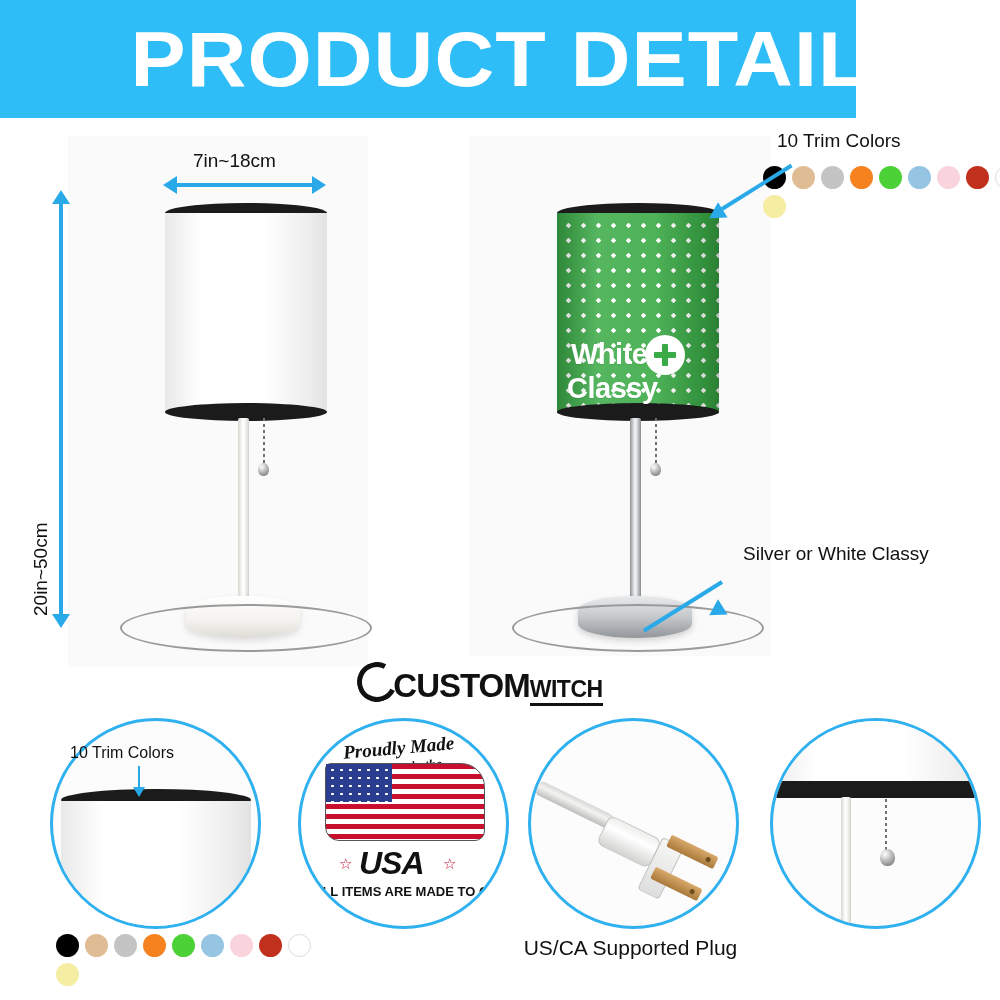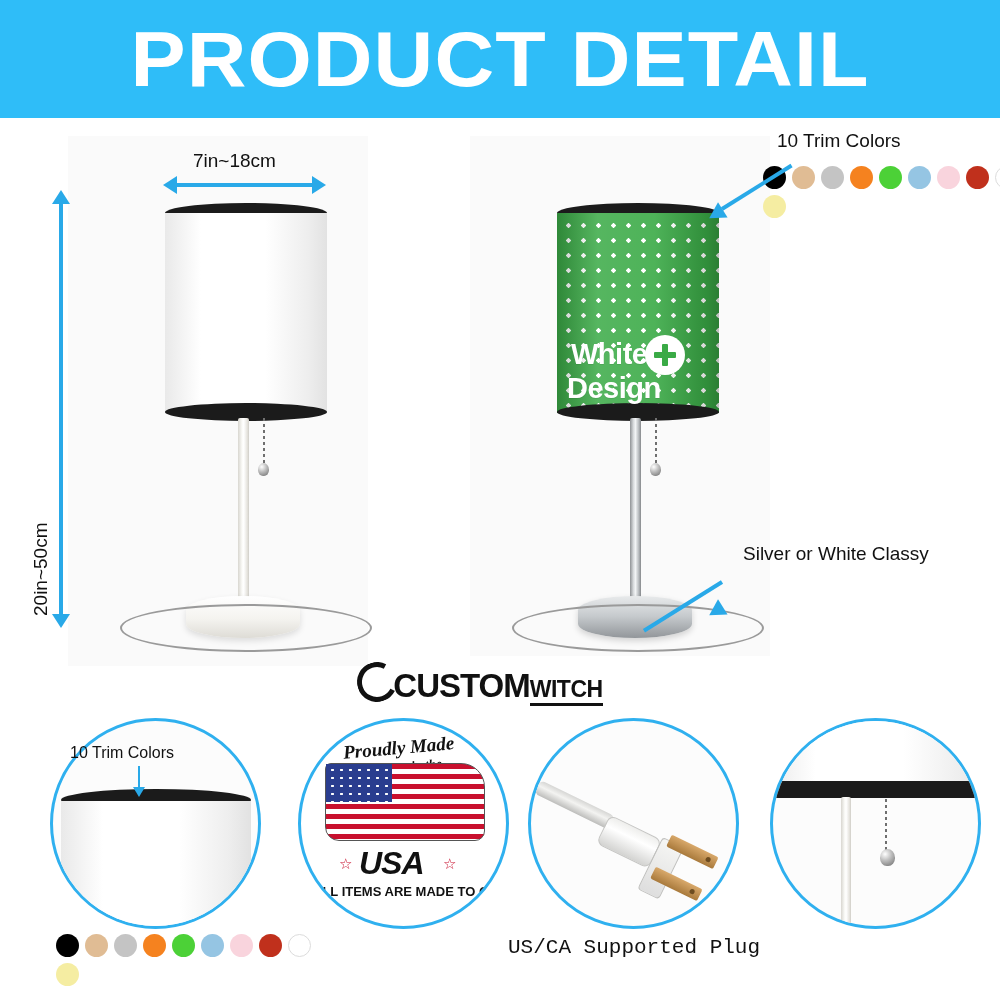--- a/index.html
+++ b/index.html
@@ -13,21 +13,21 @@
     position: relative;
     overflow: hidden;
     font-family: "Liberation Sans", sans-serif;
     color: #1a1a1a;
   }
 
   
   .banner {
     position: absolute;
     left: 0; top: 0;
-    width: 1000px; height: 118px;
+    width: 856px; height: 118px;
     background: #2fbdf8;
   }
   .banner-title {
     position: absolute;
     left: 0; top: 16px;
     width: 1000px;
     text-align: center;
     font-family: "Liberation Sans", sans-serif;
     font-weight: bold;
     font-size: 78px;
@@ -371,21 +371,21 @@
   </div>
 
   <div class="lamp">
     <div class="trim" style="left:557px;top:85px;width:162px;height:20px;"></div>
     <div class="shade-green" style="left:557px;top:95px;width:162px;height:200px;">
       <div class="design-text" style="left:14px;top:126px;font-size:29px;line-height:30px;">White</div>
       <div class="plus-badge" style="left:88px;top:122px;width:40px;height:40px;">
       <div style="position: absolute; background: rgb(58, 170, 70); border-radius: 1px; width: 22px; height: 6px; left: 9px; top: 17px;"></div>
           <div style="position: absolute; background: rgb(58, 170, 70); border-radius: 1px; width: 6px; height: 22px; left: 17px; top: 9px;"></div>
         </div>
-      <div class="design-text" style="left:10px;top:160px;font-size:29px;line-height:30px;">Design</div>
+      <div class="design-text" style="left:10px;top:160px;font-size:29px;line-height:30px;">Classy</div>
     </div>
     <div class="trim" style="left:557px;top:285px;width:162px;height:18px;"></div>
     <div class="chain" style="left:655px;top:300px;height:48px;"></div>
     <div class="chain-ball" style="left:650px;top:345px;"></div>
     <div class="pole pole-silver" style="left:630px;top:300px;width:11px;height:190px;"></div>
     <div class="base base-silver" style="left:578px;top:478px;width:114px;height:42px;"></div>
     <div class="cord-loop" style="left:512px;top:486px;width:248px;height:44px;"></div>
   </div>
 
   <div>
@@ -468,21 +468,21 @@
         <div class="plug-body" style="left:72px;top:92px;width:56px;height:30px;transform:rotate(26deg);"></div>
         <div class="plug-face" style="left:119px;top:113px;width:22px;height:56px;transform:rotate(26deg);"></div>
         <div class="prong" style="left:138px;top:113px;width:52px;height:13px;transform:rotate(26deg);">
           <div class="hole"></div>
         </div>
         <div class="prong" style="left:122px;top:145px;width:52px;height:13px;transform:rotate(26deg);">
           <div class="hole"></div>
         </div>
       </div>
     </div>
-    <div class="fcaption" style="left:-10px;top:218px;width:245px;font-family:Liberation Mono, monospace;">US/CA Supported Plug</div>
+    <div class="fcaption" style="left:-10px;top:218px;width:245px;">US/CA Supported Plug</div>
   </div>
 
   <div class="feature" style="left:760px;top:10px;width:220px;height:260px;">
     <div class="fcircle" style="left:10px;top:0px;width:205px;height:205px;">
       <div>
         <div class="shade-body" style="left:-6px;top:-4px;width:220px;height:68px;"></div>
         <div class="trim" style="left:-6px;top:60px;width:220px;height:17px;border-radius:0;"></div>
         <div class="pole pole-white" style="left:68px;top:76px;width:10px;height:130px;"></div>
         <div class="chain" style="left:112px;top:78px;height:52px;"></div>
         <div class="chain-ball" style="left:107px;top:128px;width:15px;height:17px;"></div>

